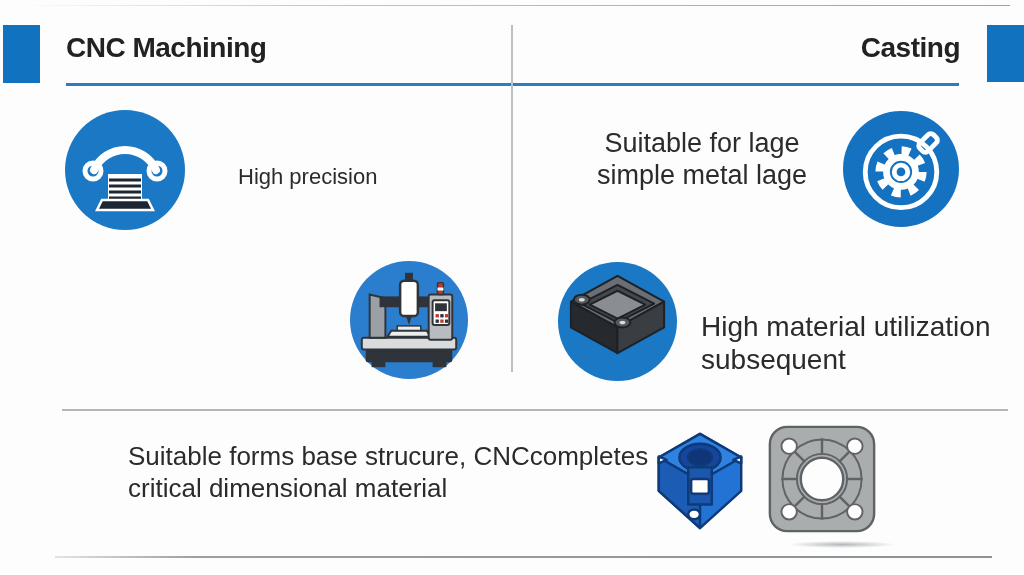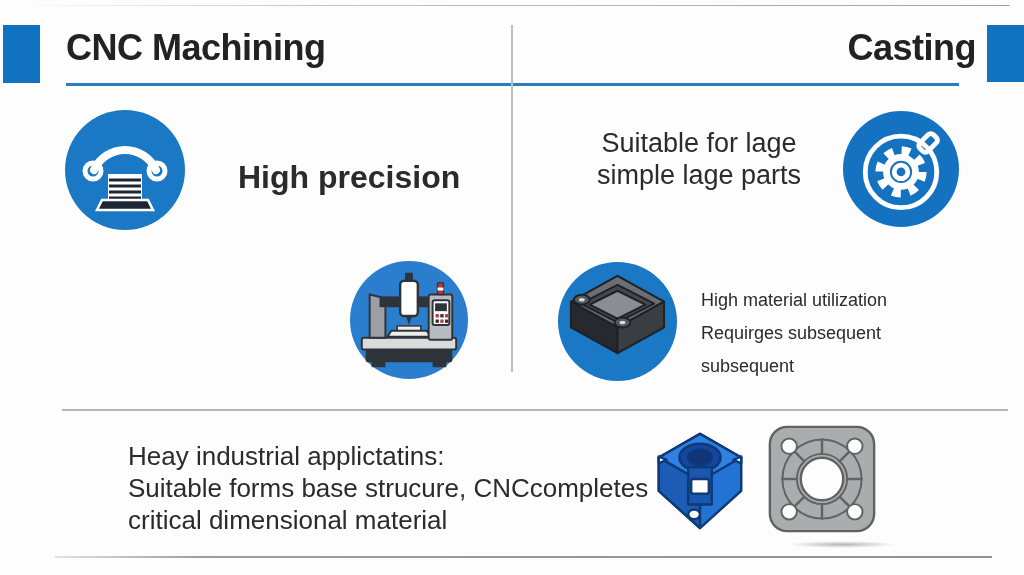--- a/index.html
+++ b/index.html
@@ -7,41 +7,41 @@
     position:relative;width:1024px;height:575px;background:#fdfdfd;
     font-family:"Liberation Sans","DejaVu Sans",sans-serif;overflow:hidden;
     color:#2b2b2b;
   }
   .abs{position:absolute;}
   
   .sq{background:#1173bf;}
   #sq-left{left:3px;top:25px;width:37px;height:58px;}
   #sq-right{left:987px;top:25px;width:37px;height:57px;}
   #top-hairline{left:18px;top:5px;width:992px;height:1px;background:linear-gradient(90deg,rgba(160,160,160,0),rgba(150,150,150,.55) 30%,rgba(120,120,120,.7));}
-  .title{font-weight:bold;font-size:36px;line-height:44px;color:#222;letter-spacing:-.5px;white-space:nowrap;}
+  .title{font-weight:bold;font-size:28px;line-height:44px;color:#222;letter-spacing:-.5px;white-space:nowrap;}
   #title-left{left:66px;top:26px;}
-  #title-right{top:26px;right:48px;text-align:center;}
+  #title-right{top:26px;right:64px;text-align:center;}
   #title-underline{left:66px;top:83px;width:893px;height:3px;background:#2e7cc0;}
   
   #v-divider{left:511px;top:25px;width:2px;height:347px;background:#bcc0c2;}
   #h-divider{left:62px;top:409px;width:946px;height:2px;background:#b3b7b9;}
   #bottom-rule{left:55px;top:556px;width:937px;height:2px;background:linear-gradient(90deg,rgba(150,150,150,.25),#9aa0a3 15%,#8d9296);}
   
   .circle{border-radius:50%;background:#1a78c5;display:flex;align-items:center;justify-content:center;}
   #circ-precision{left:65px;top:110px;width:120px;height:120px;}
   #circ-machine{left:350px;top:261px;width:118px;height:118px;background:#2a7ecd;}
   #circ-gear{left:843px;top:111px;width:116px;height:116px;background:#1572c0;}
   #circ-mold{left:558px;top:262px;width:119px;height:119px;}
   .circle svg{width:100%;height:100%;display:block;}
   
   .body-text{font-size:27px;line-height:36px;color:#2b2b2b;white-space:nowrap;}
-  #txt-precision{left:238px;top:159px;font-size:32px;font-weight:bold;}
+  #txt-precision{left:238px;top:159px;font-size:22px;}
   #txt-complex{left:68px;top:297px;line-height:36px;}
   #txt-large{left:597px;top:127px;font-size:27px;line-height:32px;text-align:center;}
-  #txt-material{left:701px;top:284px;font-size:18px;line-height:33px;}
+  #txt-material{left:701px;top:310px;font-size:28px;line-height:33px;}
   
   #txt-footer{left:128px;top:440px;font-size:26px;line-height:32px;}
   #icon-part{left:650px;top:428px;width:100px;height:106px;}
   #icon-flange{left:766px;top:422px;width:112px;height:114px;}
   #flange-shadow{left:788px;top:541px;width:108px;height:7px;border-radius:50%;
      background:radial-gradient(closest-side,rgba(120,124,127,.55),rgba(120,124,127,0));}
   .abs svg{display:block;width:100%;height:100%;}
 </style>
 </head>
 <body>
@@ -100,21 +100,21 @@
         <rect x="96.6" y="54" width="3.4" height="3.4" fill="#c0392b"></rect>
         <rect x="87" y="59.5" width="3.4" height="3.4" fill="#2f343a"></rect>
         <rect x="91.8" y="59.5" width="3.4" height="3.4" fill="#c0392b"></rect>
         <rect x="96.6" y="59.5" width="3.4" height="3.4" fill="#2f343a"></rect>
       </g>
     </svg>
   </div>
 
   <div class="abs body-text" id="txt-large">
     <div>Suitable for lage</div>
-    <div>simple lage parts</div>
+    <div>simple metal lage</div>
   </div>
   <div class="abs circle" id="circ-gear">
     <svg viewBox="0 0 120 120">
       <circle cx="60" cy="63" r="37" stroke="#fff" stroke-width="5" fill="none"></circle>
       <g transform="translate(60,63)" stroke="#fff" fill="none">
         <circle r="22" stroke-width="9" stroke-dasharray="8.64 8.64"></circle>
         <circle r="15" stroke-width="7"></circle>
         <circle r="7" stroke-width="5"></circle>
       </g>
       <g transform="translate(88,33) rotate(45)">
@@ -133,26 +133,24 @@
         <polygon points="107,40 107,66 60,92 60,66" fill="#3a3e43"></polygon>
         <ellipse cx="24" cy="38" rx="8" ry="5" fill="#55595e"></ellipse>
         <ellipse cx="24" cy="38" rx="3" ry="1.8" fill="#d9dbdc" stroke="none"></ellipse>
         <ellipse cx="65" cy="61" rx="8" ry="5" fill="#55595e"></ellipse>
         <ellipse cx="65" cy="61" rx="3" ry="1.8" fill="#d9dbdc" stroke="none"></ellipse>
       </g>
     </svg>
   </div>
   <div class="abs body-text" id="txt-material">
     <div>High material utilization</div>
-    <div>Requirges subsequent</div>
     <div>subsequent</div>
   </div>
 
   <div class="abs body-text" id="txt-footer">
-    <div>Heay industrial applictatins:</div>
     <div>Suitable forms base strucure, CNCcompletes</div>
     <div>critical dimensional material</div>
   </div>
 
   <div class="abs" id="icon-part">
     <svg viewBox="0 0 100 108">
       <g stroke="#0d3a78" stroke-width="2.5" stroke-linejoin="round">
         <polygon points="50,6 92,30 92,64 50,102 8,64 8,30" fill="#2273d4"></polygon>
         <polygon points="50,6 92,30 50,54 8,30" fill="#2f82e0"></polygon>
         <polygon points="8,30 50,54 50,102 8,64" fill="#1c5cb4"></polygon>

